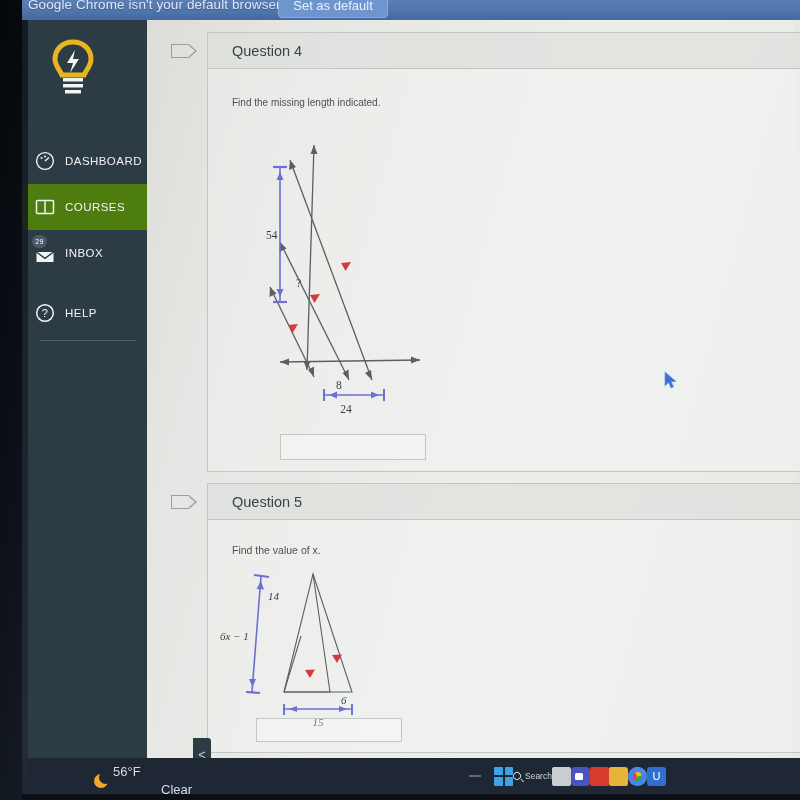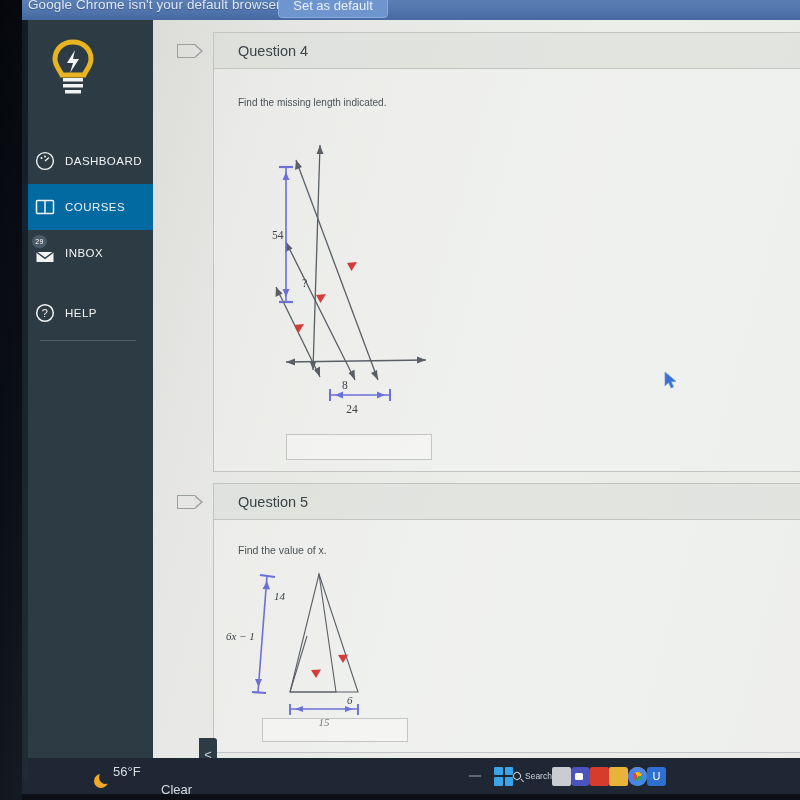--- a/index.html
+++ b/index.html
@@ -73,37 +73,37 @@
   }
   .nav {
     position:absolute; left:8px; top:118px; width:139px;
   }
   .nav-item {
     display:flex; align-items:center; gap:9px;
     height:46px; padding-left:12px;
     font-size:11.5px; letter-spacing:.45px;
     color:#f2f4f4;
   }
-  .nav-item.active { background:#0369a1; }
+  .nav-item.active { background:#4d7c0f; }
   .nav-ico { width:22px; height:22px; flex:0 0 22px; position:relative; }
   .nav-label { white-space:nowrap; }
   .nav-sep {
     position:absolute; left:18px; top:202px; width:96px; height:1px;
     background:#51616c;
   }
   .badge {
     position:absolute; left:-2px; top:-7px;
     min-width:15px; height:13px; padding:0 2px;
     background:#4a5a66; border-radius:7px;
     font-size:7px; line-height:13px; text-align:center; color:#fff;
   }
 
   
   .content {
-    position:absolute; left:139px; top:0; width:526px; height:740px;
+    position:absolute; left:133px; top:0; width:526px; height:740px;
     background:#d9dad6;
   }
   .q-strip-bg {
     position:absolute; left:0; top:0; width:647px; height:740px;
     background:linear-gradient(105deg,#dcddd9 0%,#e6e7e4 18%,#eceeea 55%,#e9ebe7 100%);
   }
   .collapse-btn {
     position:absolute; left:46px; top:718px; width:18px; height:34px;
     background:#2d3b45; color:#c9d2d8;
     font-size:13px; line-height:34px; text-align:center;

